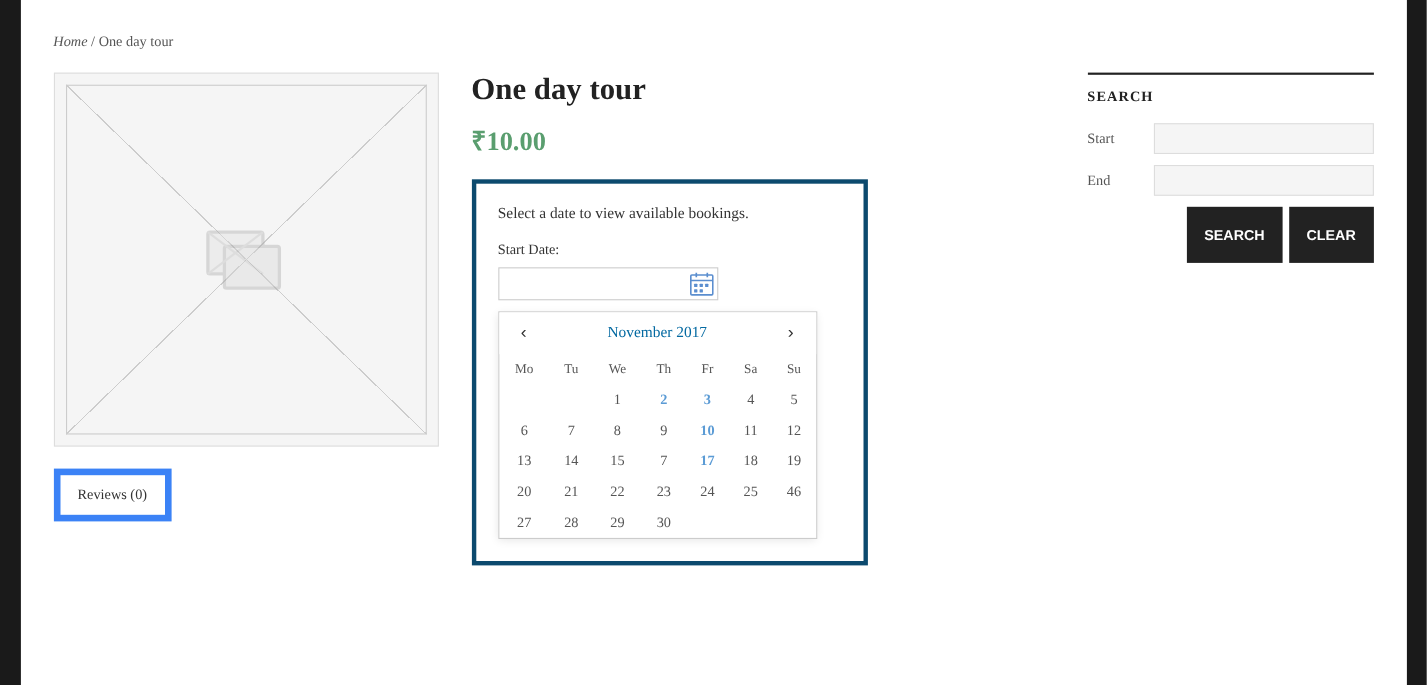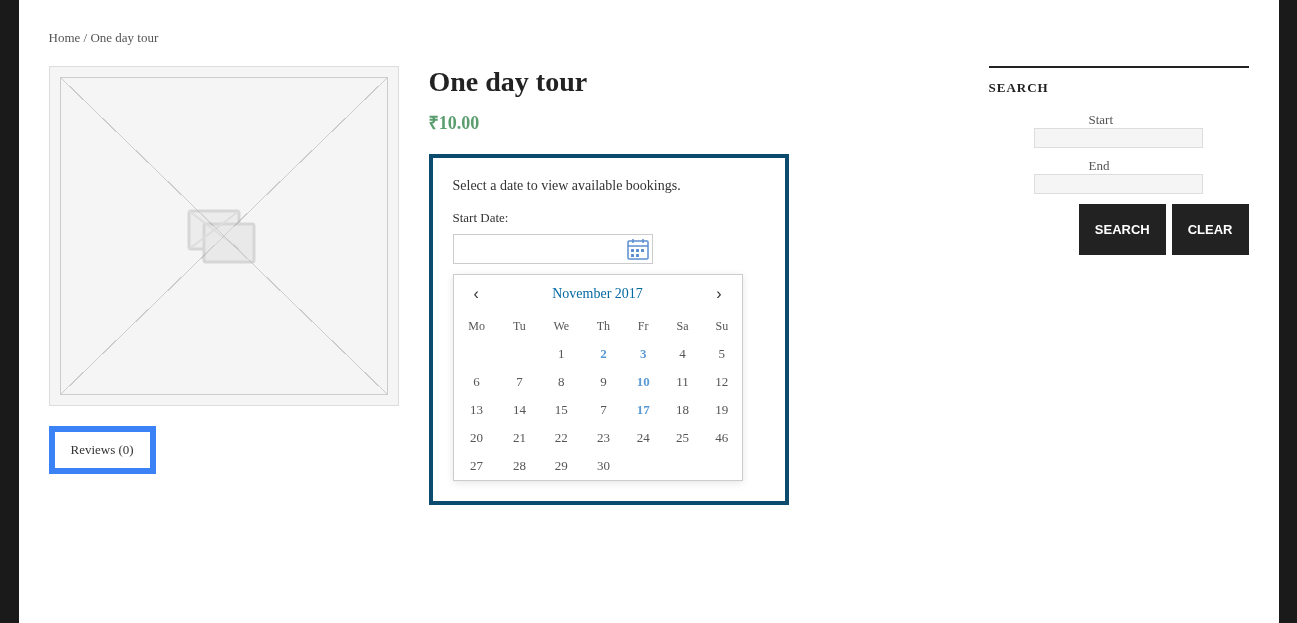--- a/index.html
+++ b/index.html
@@ -19,20 +19,21 @@
     
     .breadcrumb {
       font-size: 13px;
       color: #555;
       margin-bottom: 20px;
       margin-top: 10px;
     }
     .breadcrumb a {
       color: #555;
       text-decoration: none;
+      font-style: italic;
     }
 
     
     .main-layout {
       display: flex;
       gap: 30px;
     }
 
     
     .product-image-col {
@@ -91,21 +92,21 @@
     }
     .product-title {
       font-size: 28px;
       font-weight: bold;
       color: #222;
       margin-bottom: 12px;
       font-family: Georgia, serif;
     }
     .product-price {
       color: #5a9e6f;
-      font-size: 18px;
+      font-size: 24px;
       font-weight: bold;
       margin-bottom: 20px;
     }
     .booking-box {
       border: 4px solid #0c4a6e;
       padding: 20px;
       max-width: 360px;
     }
     .booking-prompt {
       margin-bottom: 16px;
@@ -224,21 +225,20 @@
       font-weight: bold;
       letter-spacing: 1px;
       text-transform: uppercase;
       color: #222;
       margin-bottom: 16px;
     }
     .search-row {
       display: flex;
       align-items: center;
       margin-bottom: 10px;
-      flex-direction: column;
     }
     .search-label {
       width: 60px;
       font-size: 13px;
       color: #555;
     }
     .search-input {
       flex: 1;
       height: 28px;
       border: 1px solid #ddd;

